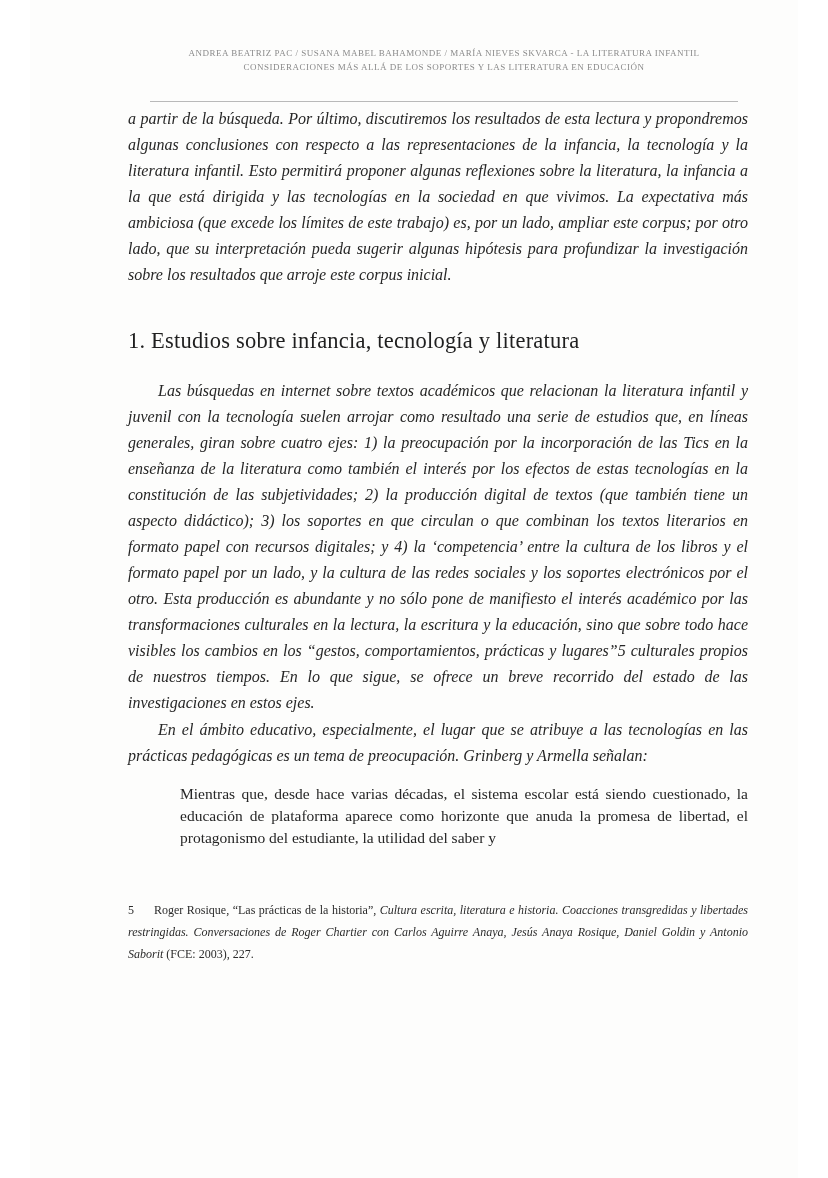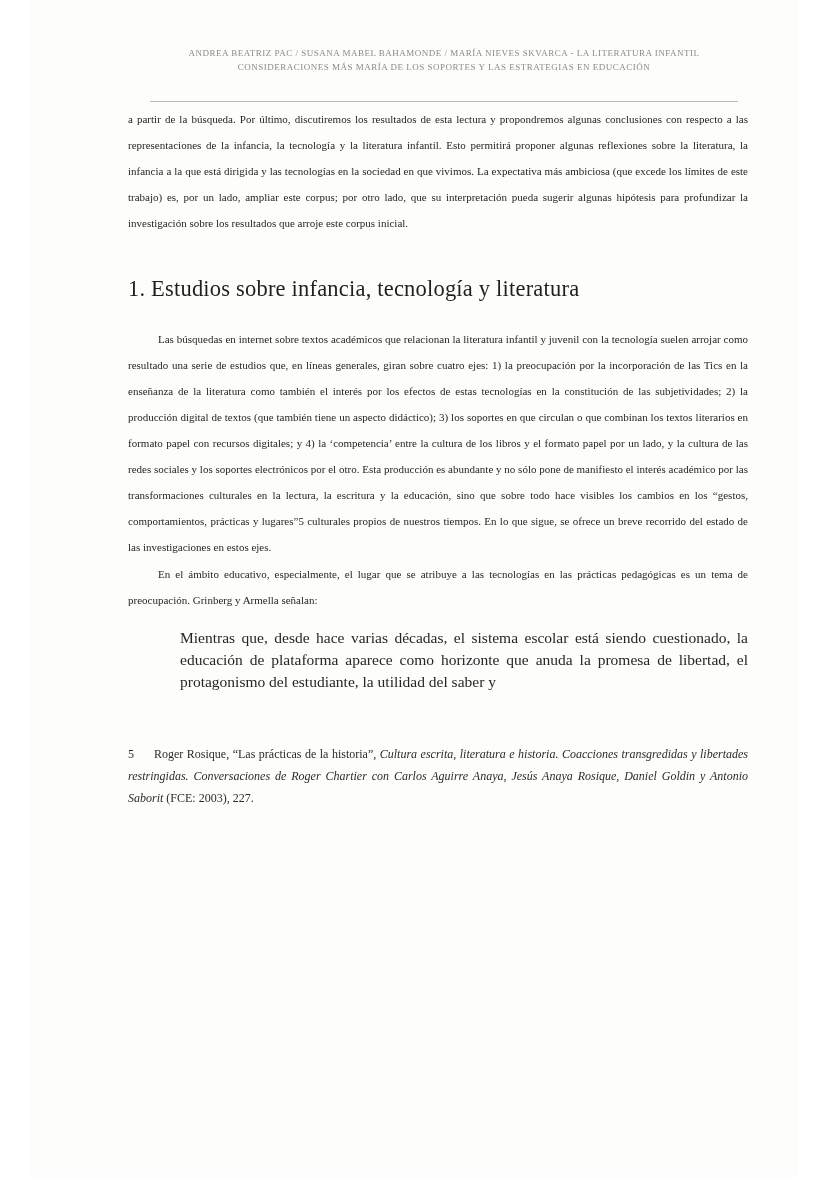--- a/index.html
+++ b/index.html
@@ -13,22 +13,22 @@
     position:absolute; top:46px; left:104px; width:620px;
     text-align:center; font-size:9px; line-height:14px;
     letter-spacing:0.5px; color:#8a8a8a;
   }
   .head-rule {
     position:absolute; top:101px; left:120px; width:588px;
     border-top:1px solid #b9b9b9;
   }
   .content { position:absolute; top:106px; left:98px; width:620px; }
   .para {
-    font-size:11px; line-height:26px; text-align:justify;
-    hyphens:none; -webkit-hyphens:none;
+    font-size:16px; line-height:26px; text-align:justify;
+    hyphens:none;font-style:italic; -webkit-hyphens:none;
   }
   .para.indent { text-indent:30px; }
   .para + .para { margin-top:1px; }
   .section-heading {
     font-size:22.5px; font-weight:400; letter-spacing:0.2px;
     color:#1f1f1f; margin:40px 0 24px 0;
   }
   .quote {
     margin:14px 0 0 52px; font-size:15.5px; line-height:22px;
     text-align:justify;
@@ -54,21 +54,21 @@
     background:#1c1c1c;
   }
 </style>
 </head>
 <body>
 
 <div class="page">
 
   <header class="running-head">
     <div>ANDREA BEATRIZ PAC / SUSANA MABEL BAHAMONDE / MARÍA NIEVES SKVARCA - LA LITERATURA INFANTIL</div>
-    <div>CONSIDERACIONES MÁS MARÍA DE LOS SOPORTES Y LAS ESTRATEGIAS EN EDUCACIÓN</div>
+    <div>CONSIDERACIONES MÁS ALLÁ DE LOS SOPORTES Y LAS LITERATURA EN EDUCACIÓN</div>
   </header>
 
   <div class="head-rule"></div>
 
   <main class="content">
     <p class="para">a partir de la búsqueda. Por último, discutiremos los resultados de esta lectura y propondremos algunas conclusiones con respecto a las representaciones de la infancia, la tecnología y la literatura infantil. Esto permitirá proponer algunas reflexiones sobre la literatura, la infancia a la que está dirigida y las tecnologías en la sociedad en que vivimos. La expectativa más ambiciosa (que excede los límites de este trabajo) es, por un lado, ampliar este corpus; por otro lado, que su interpretación pueda sugerir algunas hipótesis para profundizar la investigación sobre los resultados que arroje este corpus inicial.</p>
 
     <h1 class="section-heading">1. Estudios sobre infancia, tecnología y literatura</h1>
 
     <p class="para indent">Las búsquedas en internet sobre textos académicos que relacionan la literatura infantil y juvenil con la tecnología suelen arrojar como resultado una serie de estudios que, en líneas generales, giran sobre cuatro ejes: 1) la preocupación por la incorporación de las Tics en la enseñanza de la literatura como también el interés por los efectos de estas tecnologías en la constitución de las subjetividades; 2) la producción digital de textos (que también tiene un aspecto didáctico); 3) los soportes en que circulan o que combinan los textos literarios en formato papel con recursos digitales; y 4) la ‘competencia’ entre la cultura de los libros y el formato papel por un lado, y la cultura de las redes sociales y los soportes electrónicos por el otro. Esta producción es abundante y no sólo pone de manifiesto el interés académico por las transformaciones culturales en la lectura, la escritura y la educación, sino que sobre todo hace visibles los cambios en los “gestos, comportamientos, prácticas y lugares”5 culturales propios de nuestros tiempos. En lo que sigue, se ofrece un breve recorrido del estado de las investigaciones en estos ejes.</p>

